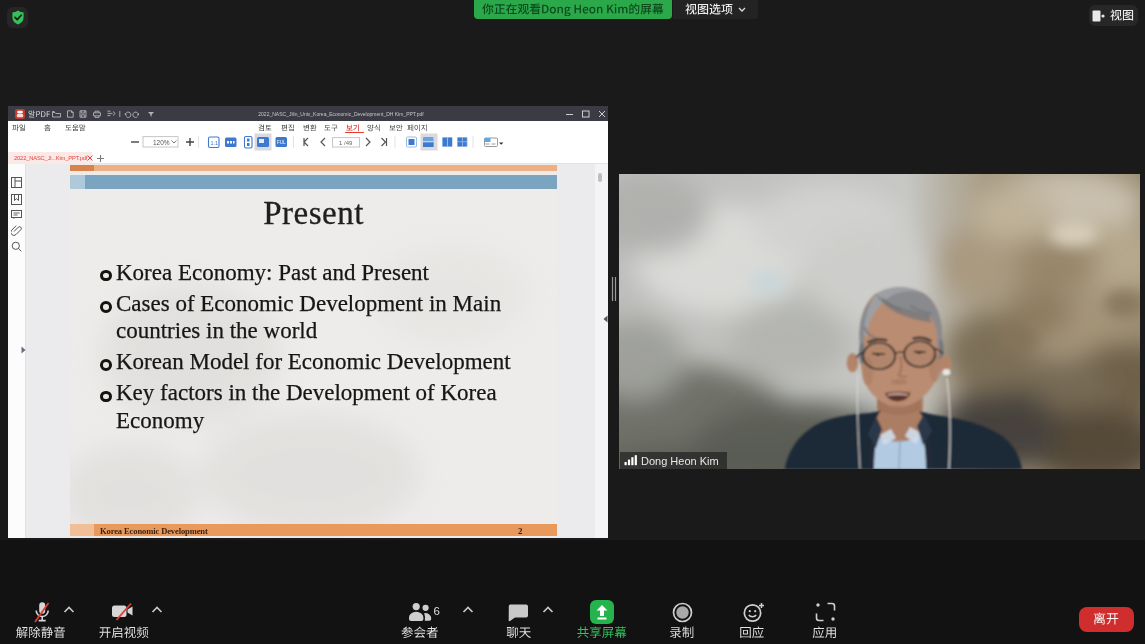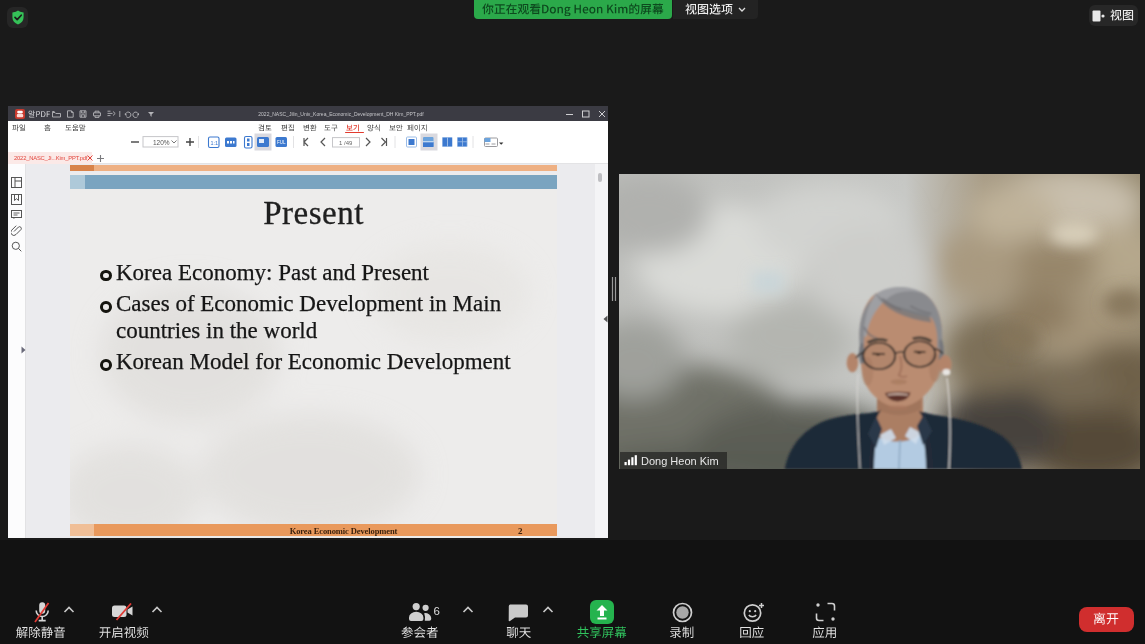--- a/index.html
+++ b/index.html
@@ -23,21 +23,21 @@
 #oband{position:absolute;left:62px;top:1px;width:487px;height:5.5px;background:#eeb083}
 #obandd{position:absolute;left:0px;top:0px;width:23.5px;height:5.5px;background:#d8834a}
 #bband{position:absolute;left:0;top:1px;width:487px;height:14px;background:#7aa4c0}
 #bbandl{position:absolute;left:0;top:0;width:15px;height:14px;background:#aec9d9}
 #stitle{position:absolute;left:0;top:21px;width:487px;text-align:center;font-family:"Liberation Serif",serif;font-size:33px;color:#1f1f1f;letter-spacing:0.5px;-webkit-text-stroke:0.3px #1f1f1f}
 #bullets{position:absolute;left:30px;top:85px;width:424px;font-family:"Liberation Serif",serif;font-size:23px;color:#161616;line-height:27.3px;-webkit-text-stroke:0.25px #161616}
 .bi{position:relative;padding-left:16px;margin-bottom:3.9px}
 .ring{position:absolute;left:0px;top:11.3px;width:11.6px;height:11.6px;border:3.6px solid #15150f;border-radius:50%}
 #sfoot{position:absolute;left:0px;top:350.5px;width:487px;height:12px;background:#e9995c;font-family:"Liberation Serif",serif}
 #sfootl{position:absolute;left:0;top:0;width:23.5px;height:12px;background:#f0bf97}
-#sftext{position:absolute;left:30px;top:2px;width:487px;text-align:center;font-size:8.5px;color:#3c220e;font-weight:bold;letter-spacing:-0.1px}
+#sftext{position:absolute;left:30px;top:2px;width:487px;font-size:8.5px;color:#3c220e;font-weight:bold;letter-spacing:-0.1px}
 #sfnum{position:absolute;left:448px;top:1.5px;font-size:9px;color:#3c220e;font-weight:bold}
 #scrolltrack{position:absolute;left:587px;top:0;width:13px;height:374px;background:#f4f4f6}
 #scrollthumb{position:absolute;left:2.5px;top:9px;width:4.5px;height:9px;border-radius:2px;background:#bebec2}
 #video{position:absolute;left:619px;top:174px;width:521px;height:295px;background:#15803d;overflow:hidden}
 #vname{position:absolute;left:1px;top:278px;height:17px;background:rgba(24,24,24,.62);color:#e8e8e8;font-size:11px;display:flex;align-items:center;padding:0 8px 0 4px;gap:4px}
 .blab{position:absolute;top:626px;transform:translateX(-50%)}
 .bic{position:absolute;top:602px}
 #leave{position:absolute;left:1079px;top:607px;width:55px;height:25px;background:#d02e2e;border-radius:8px;display:flex;align-items:center;justify-content:center}
 .mtxt{position:absolute;top:3px}
 </style></head>
@@ -269,20 +269,21 @@
               <ellipse cx="240" cy="300" rx="110" ry="60"></ellipse>
               <ellipse cx="60" cy="320" rx="70" ry="50"></ellipse>
               <ellipse cx="380" cy="120" rx="80" ry="50" fill="#e2e0dc"></ellipse>
             </g>
 </svg>
 <div id="stitle">Present</div>
 <div id="bullets">
 <div class="bi"><span class="ring"></span>Korea Economy: Past and Present</div>
 <div class="bi"><span class="ring"></span>Cases of Economic Development in Main countries in the world</div>
 <div class="bi"><span class="ring"></span>Korean Model for Economic Development</div>
+<div class="bi"><span class="ring"></span>Key factors in the Development of Korea Economy</div>
 </div>
 <div id="sfoot">
             <div id="sfootl"></div>
             <div id="sftext">Korea Economic Development</div>
             <div id="sfnum">2</div>
           </div>
 </div>
 <div id="scrolltrack">
           <div id="scrollthumb"></div>
         </div>

